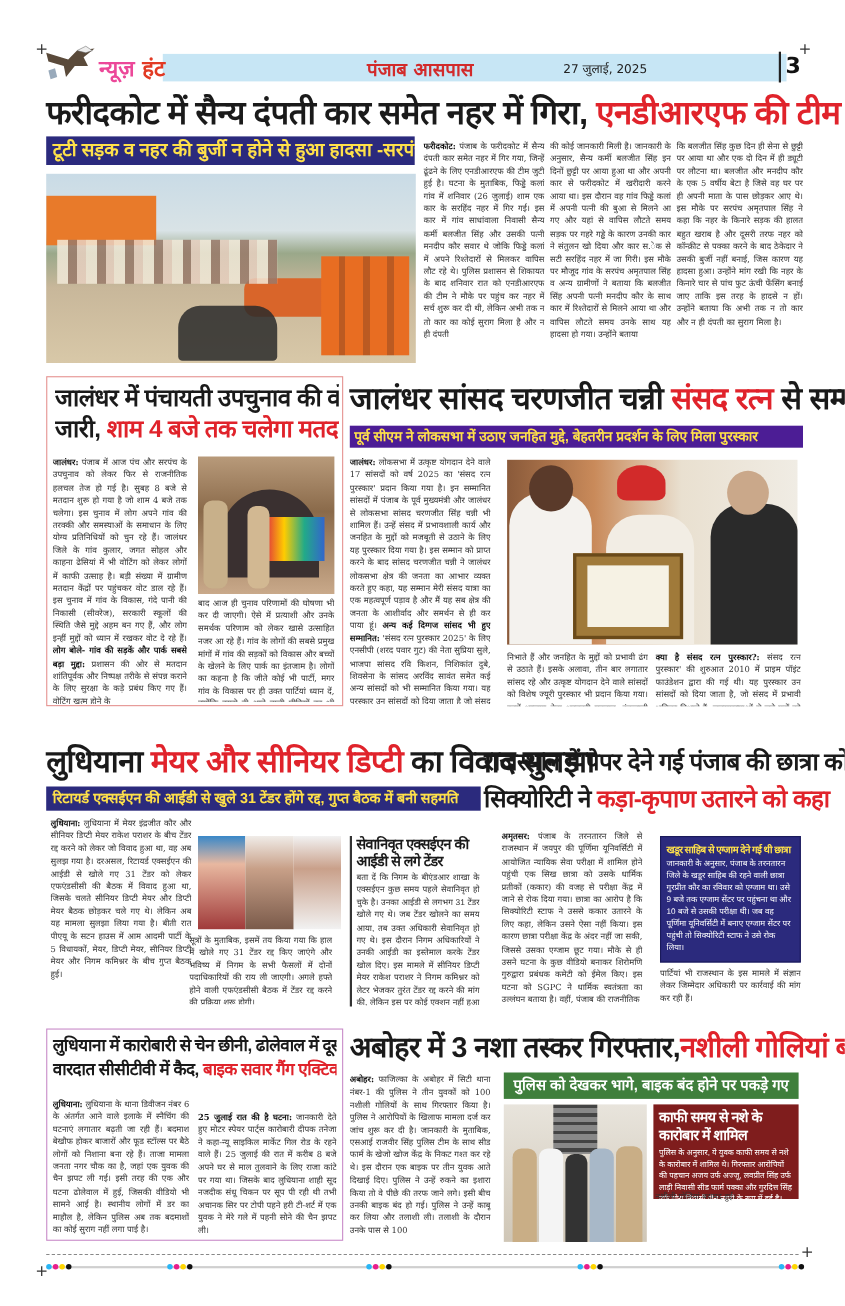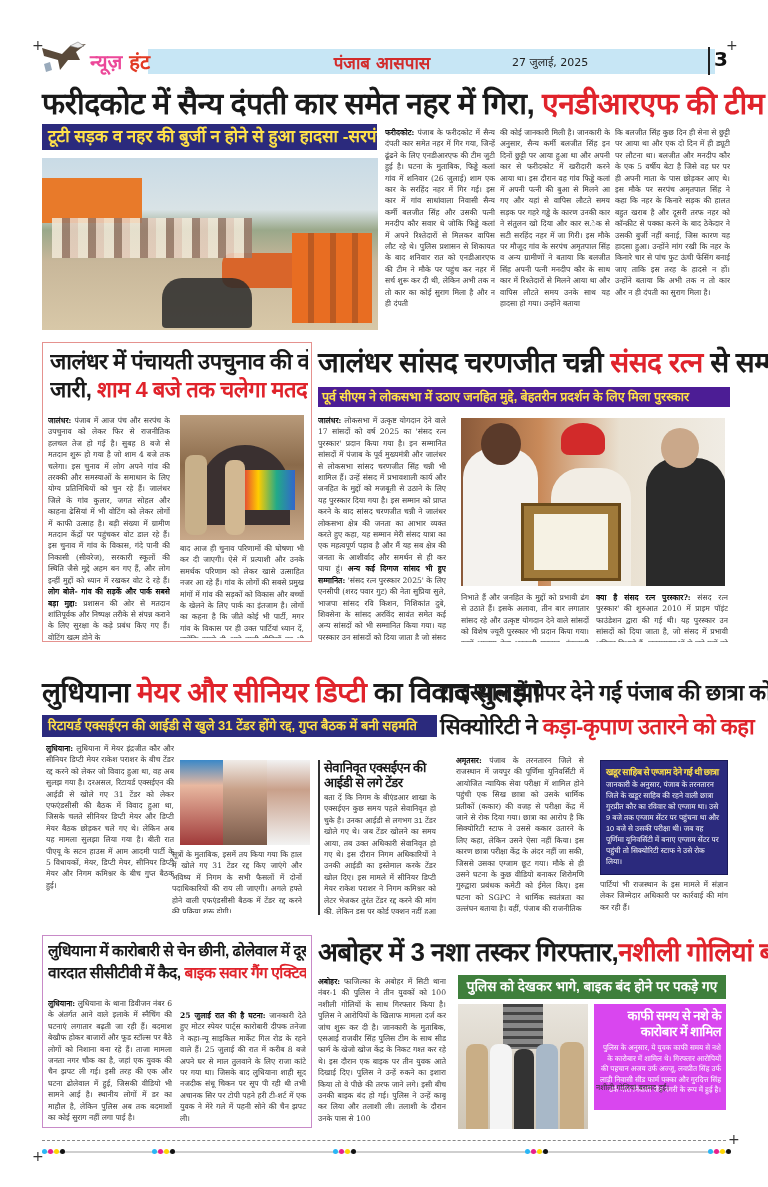--- a/index.html
+++ b/index.html
@@ -181,21 +181,21 @@
 </div>
 <div class="band" style="left:458px;top:975px;width:268px;height:24px;background:#3f7f3c;color:#fff;font-size:13.5px;line-height:24px;text-align:center;">पुलिस को देखकर भागे, बाइक बंद होने पर पकड़े गए</div>
 <div class="photo" style="left:458px;top:1004px;width:130px;height:125px;background:linear-gradient(180deg,#e8e4dc 0%,#cfc6b6 100%);">
   <div class="abs" style="left:45px;top:0;width:40px;height:45px;background:repeating-linear-gradient(180deg,#444 0 3px,#888 3px 8px);"></div>
   <div class="abs" style="left:8px;top:40px;width:22px;height:85px;background:#c9ae86;border-radius:8px 8px 0 0;"></div>
   <div class="abs" style="left:32px;top:40px;width:22px;height:85px;background:#f4f4f4;border-radius:8px 8px 0 0;"></div>
   <div class="abs" style="left:56px;top:45px;width:20px;height:80px;background:#333;border-radius:8px 8px 0 0;"></div>
   <div class="abs" style="left:78px;top:40px;width:22px;height:85px;background:#a8b8c8;border-radius:8px 8px 0 0;"></div>
   <div class="abs" style="left:102px;top:38px;width:24px;height:87px;background:#c9ae86;border-radius:8px 8px 0 0;"></div>
 </div>
-<div class="abs" style="left:594px;top:1004px;width:132px;height:106px;background:#d946ef;padding:4px 5px;text-align:right;">
+<div class="abs" style="left:594px;top:1004px;width:132px;height:86px;background:#7f1d1d;padding:4px 5px;">
   <div class="hl" style="color:#fff;font-size:13px;line-height:16px;white-space:normal;">काफी समय से नशे के कारोबार में शामिल</div>
   <div style="color:#fff;font-family:'Liberation Sans',sans-serif;font-size:7.2px;line-height:10.5px;margin-top:3px;">पुलिस के अनुसार, ये युवक काफी समय से नशे के कारोबार में शामिल थे। गिरफ्तार आरोपियों की पहचान अजय उर्फ अज्जू, लवप्रीत सिंह उर्फ लाड़ी निवासी सीड फार्म पक्का और गुरदित्त सिंह उर्फ गोरा निवासी जैन नगरी के रूप में हुई है।</div>
 </div>
 <div class="caption" style="left:596px;top:1082px;">नशीली गोलियां बरामद हुईं।</div>
 
 <div class="dash-line" style="left:42px;top:1140px;width:684px;"></div>
 <div class="reg-bar" style="left:42px;top:1151px;width:684px;"></div>
 <div class="reg-dots" style="left:42px;top:1149px;">
     <span style="background:#29b6f6"></span>
     <span style="background:#e91e8c"></span>

